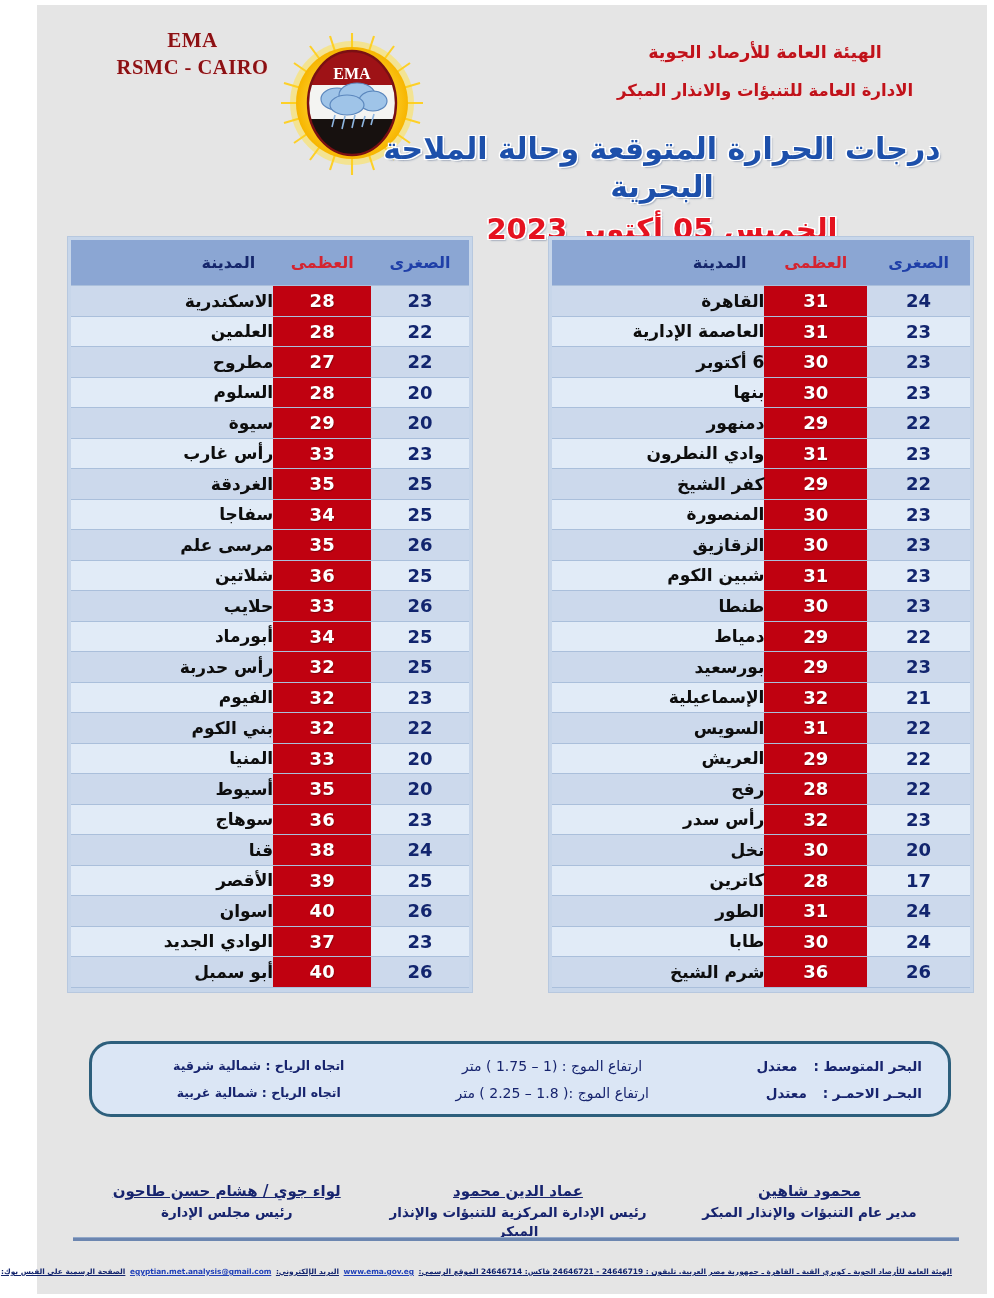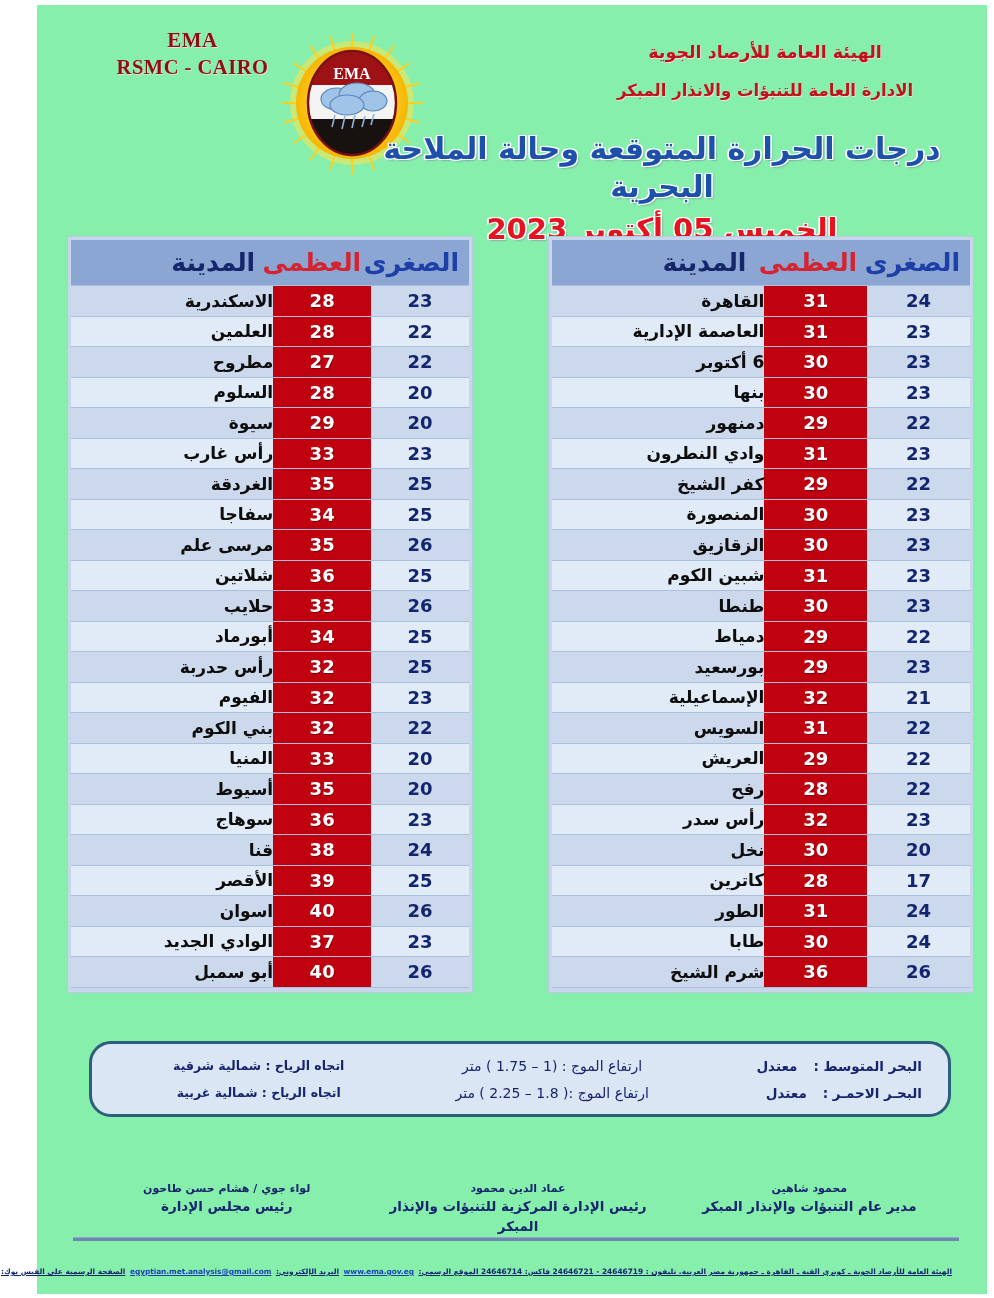--- a/index.html
+++ b/index.html
@@ -12,21 +12,21 @@
     height: 1298px;
     background: #ffffff;
     font-family: "DejaVu Sans", "Liberation Sans", sans-serif;
     overflow: hidden;
   }
 
   #page {
     position: relative;
     width: 964px;
     height: 1298px;
-    background: #86efac;
+    background: #e5e5e5;
     box-sizing: border-box;
     border-left: 7px solid #ffffff;
     border-right: 7px solid #ffffff;
     border-top: 5px solid #ffffff;
     border-bottom: 4px solid #ffffff;
   }
 
   
   .header {
     position: relative;
@@ -139,21 +139,21 @@
     border-collapse: collapse;
     table-layout: fixed;
   }
   table.fc col.c-min  { width: 24.6%; }
   table.fc col.c-max  { width: 24.6%; }
   table.fc col.c-city { width: 50.8%; }
 
   table.fc thead th {
     background: #8ba6d3;
     height: 45px;
-    font-size: 25px;
+    font-size: 16px;
     font-weight: bold;
     padding: 0 10px;
     border: 0;
     vertical-align: middle;
   }
   th.h-city {
     color: #15266b;
     text-align: right;
     padding-right: 18px !important;
   }
@@ -252,21 +252,21 @@
     right: 32px;
     display: flex;
     height: 52px;
   }
   .sig {
     flex: 1;
     text-align: center;
     line-height: 1.45;
     color: #17246e;
   }
-  .sig .name { font-size: 11px; font-weight: bold; }
+  .sig .name { font-size: 15px; font-weight: bold; text-decoration: underline; }
   .sig .role { font-size: 13.5px; font-weight: bold; }
 
   .sig-rule {
     position: absolute;
     top: 1232px;
     left: 36px;
     right: 28px;
     height: 3px;
     background: #6c86b0;
     border-top: 1px solid #93a9c9;

